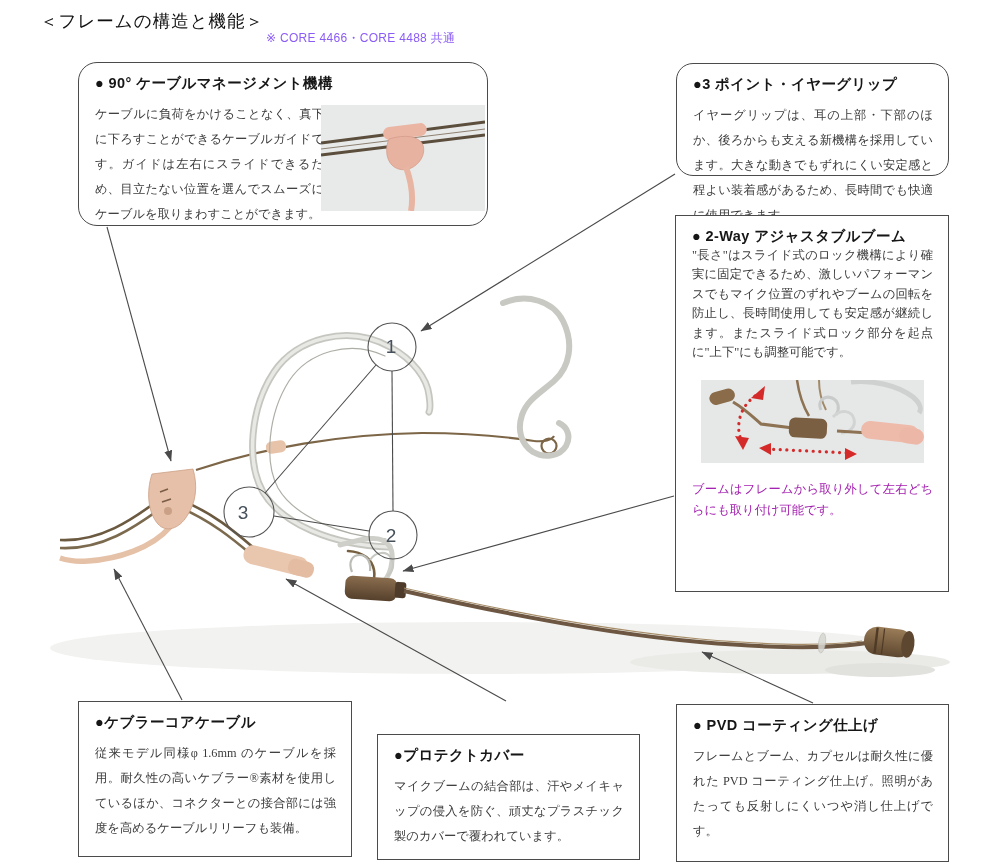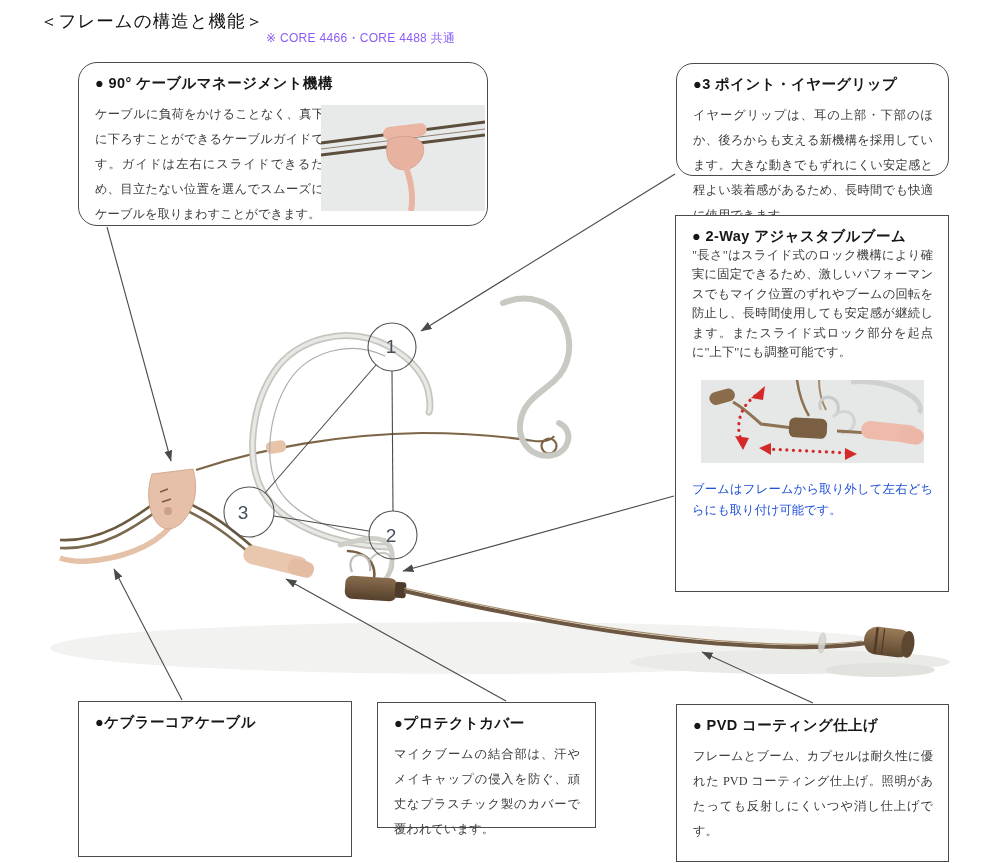--- a/index.html
+++ b/index.html
@@ -30,33 +30,33 @@
     font-size:14.5px;font-weight:bold;color:#161616;letter-spacing:0.4px;
     white-space:nowrap;
   }
   .feature-body{
     font-size:12.3px;color:#3b3b3b;line-height:2.03;margin-top:9px;
     text-align:justify;
     font-family:Liberation Serif, serif;
   }
   .tight .feature-body{line-height:1.58;margin-top:8px;}
   .feature-note{
-    font-size:12.3px;color:#1d4ed8;line-height:1.75;margin-top:16px;
+    font-size:12.3px;color:#a21caf;line-height:1.75;margin-top:16px;
     text-align:justify;
   }
 
   #box-cable-management{left:78px;top:62px;width:410px;height:164px;border-radius:19px;}
   #box-cable-management .feature-body{width:229px;}
   #cable-guide-photo{position:absolute;right:2px;top:42px;}
 
   #box-ear-grip{left:676px;top:63px;width:273px;height:113px;border-radius:17px;}
   #box-boom{left:675px;top:215px;width:274px;height:377px;}
   #boom-photo{display:block;margin:17px 0 0 9px;}
   #box-kevlar{left:78px;top:701px;width:274px;height:156px;}
-  #box-protect{left:377px;top:702px;width:219px;height:126px;}
+  #box-protect{left:377px;top:734px;width:263px;height:126px;}
   #box-pvd{left:676px;top:704px;width:273px;height:158px;}
 
   .callout-digit{
     font-size:19px;fill:#46505b;font-family:"Liberation Sans",sans-serif;
   }
 </style>
 </head>
 <body>
 
 <svg id="art-layer" class="layer" viewBox="0 0 998 863">
@@ -191,20 +191,21 @@
       <polygon points="34,56 42,70 48,58" fill="#d42a2a" stroke="none"></polygon>
       <polygon points="58,68 70,63 70,75" fill="#d42a2a" stroke="none"></polygon>
       <polygon points="156,74 144,68 144,80" fill="#d42a2a" stroke="none"></polygon>
     </g>
   </svg>
   <div class="feature-note">ブームはフレームから取り外して左右どちらにも取り付け可能です。</div>
 </div>
 
 <div class="feature-box" id="box-kevlar">
   <div class="feature-title">●ケブラーコアケーブル</div>
+  <div class="feature-body">従来モデル同様φ 1.6mm のケーブルを採用。耐久性の高いケブラー®素材を使用しているほか、コネクターとの接合部には強度を高めるケーブルリリーフも装備。</div>
 </div>
 
 <div class="feature-box" id="box-protect">
   <div class="feature-title">●プロテクトカバー</div>
   <div class="feature-body">マイクブームの結合部は、汗やメイキャップの侵入を防ぐ、頑丈なプラスチック製のカバーで覆われています。</div>
 </div>
 
 <div class="feature-box" id="box-pvd">
   <div class="feature-title">● PVD コーティング仕上げ</div>
   <div class="feature-body">フレームとブーム、カプセルは耐久性に優れた PVD コーティング仕上げ。照明があたっても反射しにくいつや消し仕上げです。</div>

